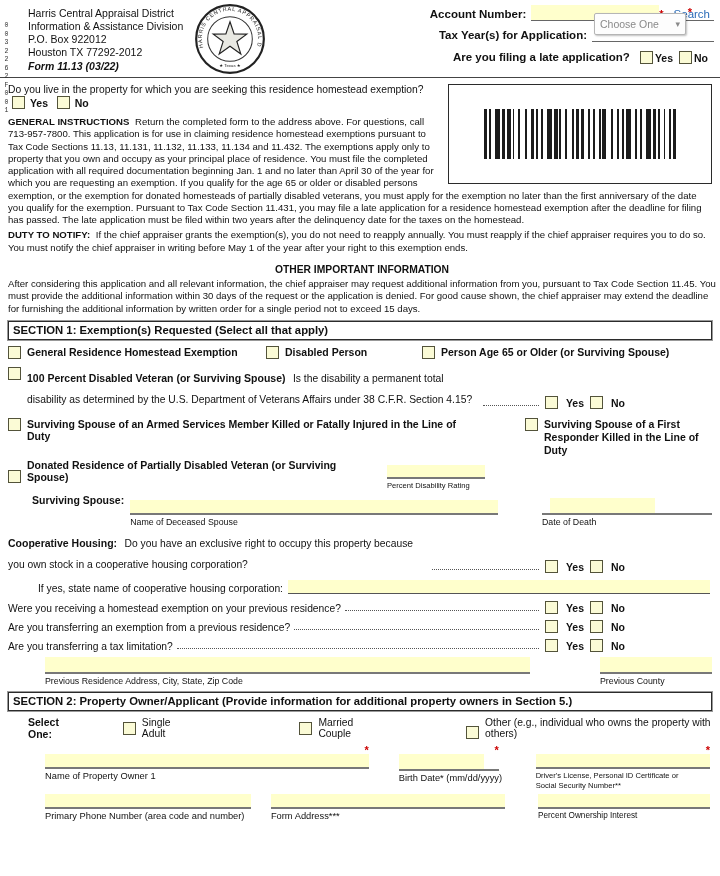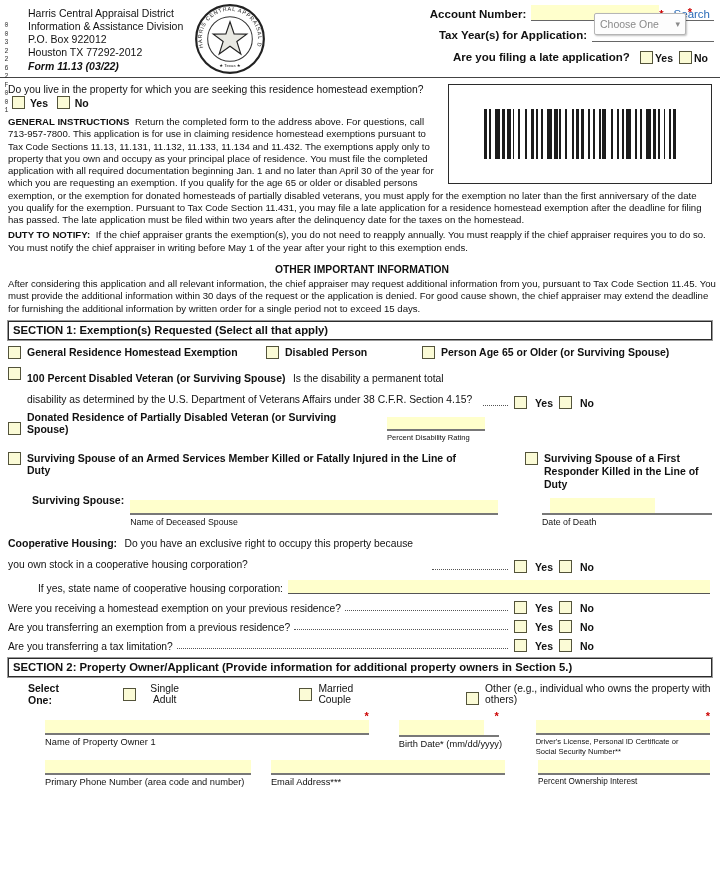--- a/index.html
+++ b/index.html
@@ -60,21 +60,21 @@
   .rlab { font-size:10.3px; }
   .lead { flex:1; border-bottom:1.4px dotted #555; margin:0 6px 3px 4px; min-width:14px; }
 
   .fld { position:relative; }
   .fbox { background:var(--field_yellow); height:15px; }
   .frule { border-bottom:2px solid #787878; }
   .flbl { font-size:8.8px; margin-top:2px; color:#111; }
   .flbl.tiny { font-size:7.6px; line-height:1.25; }
   .fld .fl-req { position:absolute; top:-9px; right:0; }
 
-  .qrow { margin-right:112px;justify-content:flex-end; }
+  .qrow { margin-right:81px;justify-content:flex-end; }
   .inline-fld { flex:1; height:14px; background:var(--field_yellow); border-bottom:1.6px solid #555; margin:0 2px 0 5px; }
 
   .s2 { padding:0 8px; }
   .frow { display:flex; align-items:flex-start; margin-left:37px; margin-right:2px; }
 </style>
 </head>
 <body>
 
 <div class="page">
 
@@ -255,37 +255,37 @@
         <b class="blab bpre">100 Percent Disabled Veteran (or Surviving Spouse)</b>
         <span class="rlab">Is the disability a permanent total disability as determined by the U.S. Department of Veterans Affairs under 38 C.F.R. Section 4.15?</span>
       </span>
       <span class="lead"></span>
       <span class="cb"></span>
       <span class="ynlab">Yes</span>
       <span class="cb"></span>
       <span class="ynlab">No</span>
     </div>
 
+    <div class="row" style="margin-top:9px;align-items:flex-start;">
+      <span class="cb"></span>
+      <span class="blab" style="width:448px;">Surviving Spouse of an Armed Services Member Killed or Fatally Injured in the Line of Duty</span>
+      <span style="flex:1;"></span>
+      <span class="cb"></span>
+      <span class="blab" style="width:168px;line-height:1.25;">Surviving Spouse of a First Responder Killed in the Line of Duty</span>
+    </div>
+
     <div class="row" style="margin-top:2px;align-items:flex-end;">
       <span class="cb" style="margin-bottom:8px;"></span>
       <span class="blab" style="width:346px;margin-bottom:8px;">Donated Residence of Partially Disabled Veteran (or Surviving Spouse)</span>
       <span class="fld" style="width:98px;margin-left:14px;">
         <span class="fbox frule" style="display:block;height:14px;"></span>
         <span class="flbl tiny" style="display:block;">Percent Disability Rating</span>
       </span>
     </div>
 
-    <div class="row" style="margin-top:9px;align-items:flex-start;">
-      <span class="cb"></span>
-      <span class="blab" style="width:448px;">Surviving Spouse of an Armed Services Member Killed or Fatally Injured in the Line of Duty</span>
-      <span style="flex:1;"></span>
-      <span class="cb"></span>
-      <span class="blab" style="width:168px;line-height:1.25;">Surviving Spouse of a First Responder Killed in the Line of Duty</span>
-    </div>
-
     <div class="row" style="margin-top:3px;align-items:flex-end;">
       <span class="blab" style="margin-bottom:21px;padding-left:24px;">Surviving Spouse:</span>
       <span class="fld" style="flex:1;margin-left:6px;">
         <span class="fbox frule" style="display:block;"></span>
         <span class="flbl" style="display:block;">Name of Deceased Spouse</span>
       </span>
       <span style="width:44px;"></span>
       <span class="fld" style="width:170px;">
         <span class="frule" style="display:block;">
           <span class="fbox" style="display:block;width:62%;margin-left:8px;"></span>
@@ -331,29 +331,40 @@
 
     <div class="row qrow" style="margin-top:6px;align-items:flex-end;">
       <span class="rlab">Are you transferring a tax limitation?</span>
       <span class="lead"></span>
       <span class="cb"></span>
       <span class="ynlab">Yes</span>
       <span class="cb"></span>
       <span class="ynlab">No</span>
     </div>
 
+    <div class="row" style="margin-top:5px;align-items:flex-end;margin-left:37px;">
+      <span class="fld" style="flex:1;">
+        <span class="fbox frule" style="display:block;height:17px;"></span>
+        <span class="flbl" style="display:block;">Previous Residence Address, City, State, Zip Code</span>
+      </span>
+      <span style="width:70px;"></span>
+      <span class="fld" style="width:112px;">
+        <span class="fbox frule" style="display:block;height:17px;"></span>
+        <span class="flbl" style="display:block;">Previous County</span>
+      </span>
+    </div>
   </div>
 
   <div class="secbox">SECTION 2: Property Owner/Applicant (Provide information for additional property owners in Section 5.)</div>
 
   <div class="s2">
 
     <div class="row" style="margin:5px 0 0 20px;">
       <span class="blab">Select One:</span>
-      <span style="display:flex;align-items:center;margin-left:44px;text-align:center;">
+      <span style="display:flex;align-items:center;margin-left:44px;">
         <span class="cb"></span>
         <span class="rlab">Single Adult</span>
       </span>
       <span style="display:flex;align-items:center;margin-left:112px;">
         <span class="cb"></span>
         <span class="rlab">Married Couple</span>
       </span>
       <span style="display:flex;align-items:flex-end;margin-left:88px;">
         <span class="cb"></span>
         <span class="rlab">Other (e.g., individual who owns the property with others)</span>
@@ -386,21 +397,21 @@
     </div>
 
     <div class="frow" style="margin-top:4px;">
       <span class="fld" style="width:210px;">
         <span class="fbox frule" style="display:block;"></span>
         <span class="flbl" style="display:block;font-size:9.3px;">Primary Phone Number (area code and number)</span>
       </span>
       <span style="width:20px;"></span>
       <span class="fld" style="width:238px;">
         <span class="fbox frule" style="display:block;"></span>
-        <span class="flbl" style="display:block;font-size:9.3px;">Email Address***</span>
+        <span class="flbl" style="display:block;font-size:9.3px;">Form Address***</span>
       </span>
       <span style="width:34px;"></span>
       <span class="fld" style="width:175px;">
         <span class="fbox frule" style="display:block;"></span>
         <span class="flbl" style="display:block;font-size:8.2px;">Percent Ownership Interest</span>
       </span>
     </div>
 
   </div>
 

